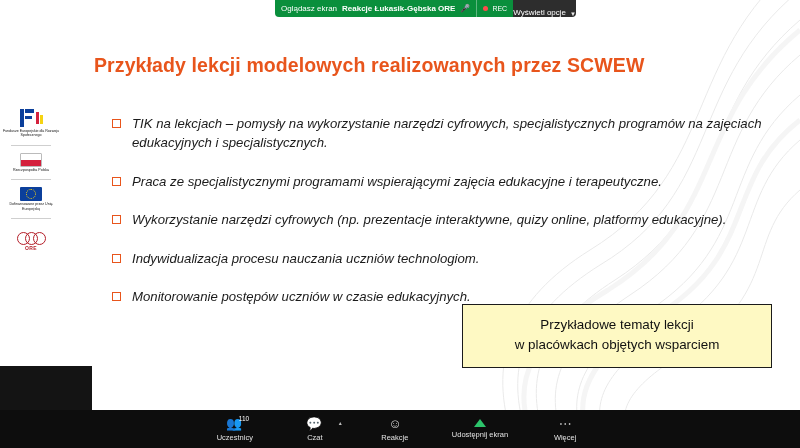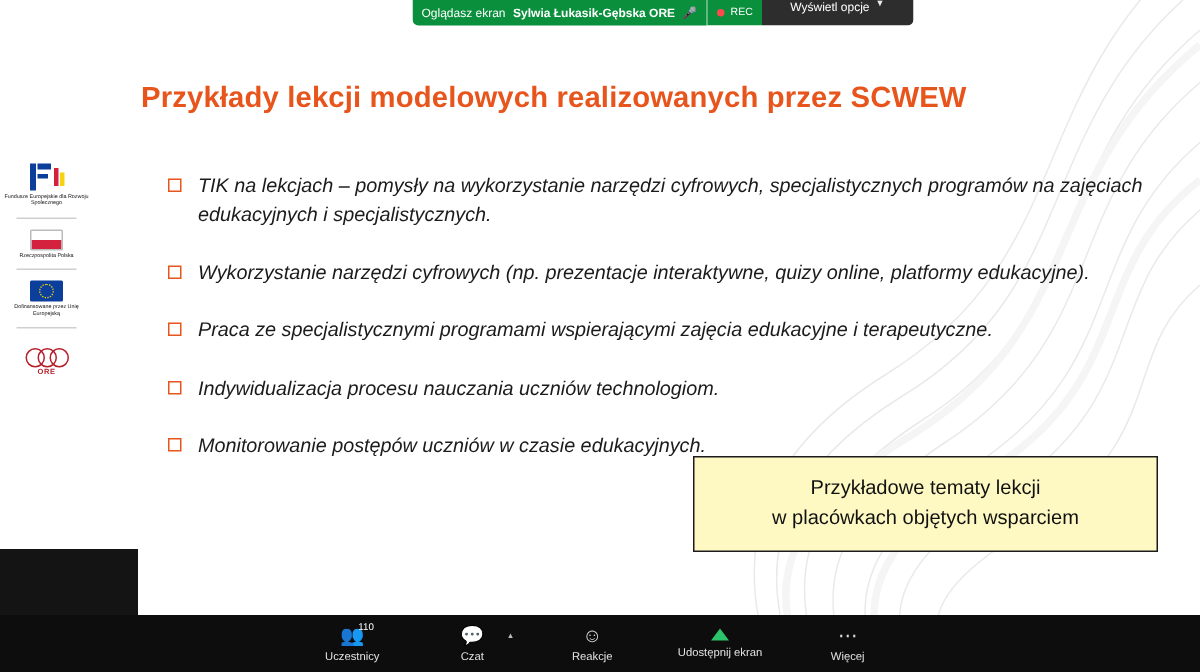--- a/index.html
+++ b/index.html
@@ -48,22 +48,22 @@
   }
   .rec-dot {
     width: 5px; height: 5px; border-radius: 50%;
     background: #ff4b4b;
     display: inline-block;
   }
   .share-dark {
     background: #2d2d2d;
     height: 17px;
     display: flex;
-    align-items: flex-start;
-    padding: 0 19px;
+    align-items: flex-end;
+    padding: 0 0;
     gap: 4px;
     font-size: 8px;
     white-space: nowrap;
   }
   .chev { font-size: 6px; opacity: .9; }
 
   
   .stage {
     position: absolute;
     top: 0; left: 0;
@@ -362,25 +362,25 @@
   <div class="slide">
     <div class="slide-title">Przykłady lekcji modelowych realizowanych przez SCWEW</div>
 
     <div class="bullets">
       <div class="bullet">
         <span class="marker"></span>
         <span class="text">TIK na lekcjach – pomysły na wykorzystanie narzędzi cyfrowych, specjalistycznych programów na zajęciach edukacyjnych i specjalistycznych.</span>
       </div>
       <div class="bullet">
         <span class="marker"></span>
-        <span class="text">Wykorzystanie narzędzi cyfrowych (np. prezentacje interaktywne, quizy online, platformy edukacyjne).</span>
+        <span class="text">Praca ze specjalistycznymi programami wspierającymi zajęcia edukacyjne i terapeutyczne.</span>
       </div>
       <div class="bullet">
         <span class="marker"></span>
-        <span class="text">Praca ze specjalistycznymi programami wspierającymi zajęcia edukacyjne i terapeutyczne.</span>
+        <span class="text">Wykorzystanie narzędzi cyfrowych (np. prezentacje interaktywne, quizy online, platformy edukacyjne).</span>
       </div>
       <div class="bullet">
         <span class="marker"></span>
         <span class="text">Indywidualizacja procesu nauczania uczniów technologiom.</span>
       </div>
       <div class="bullet">
         <span class="marker"></span>
         <span class="text">Monitorowanie postępów uczniów w czasie edukacyjnych.</span>
       </div>
     </div>
@@ -389,21 +389,21 @@
       <div class="callout-line">Przykładowe tematy lekcji</div>
       <div class="callout-line">w placówkach objętych wsparciem</div>
     </div>
   </div>
 
 </div>
 
 <div class="share-bar">
   <div class="share-green">
     <span class="label">Oglądasz ekran</span>
-    <span class="name">Sylwia Łukasik-Gębska ORE</span>
+    <span class="name">Reakcje Łukasik-Gębska ORE</span>
     <span class="mic-glyph">🎤</span>
   </div>
   <div class="rec-chip">
     <span class="rec-dot"></span>
     <span>REC</span>
   </div>
   <div class="share-dark">
     <span>Wyświetl opcje</span>
     <span class="chev">▼</span>
   </div>

